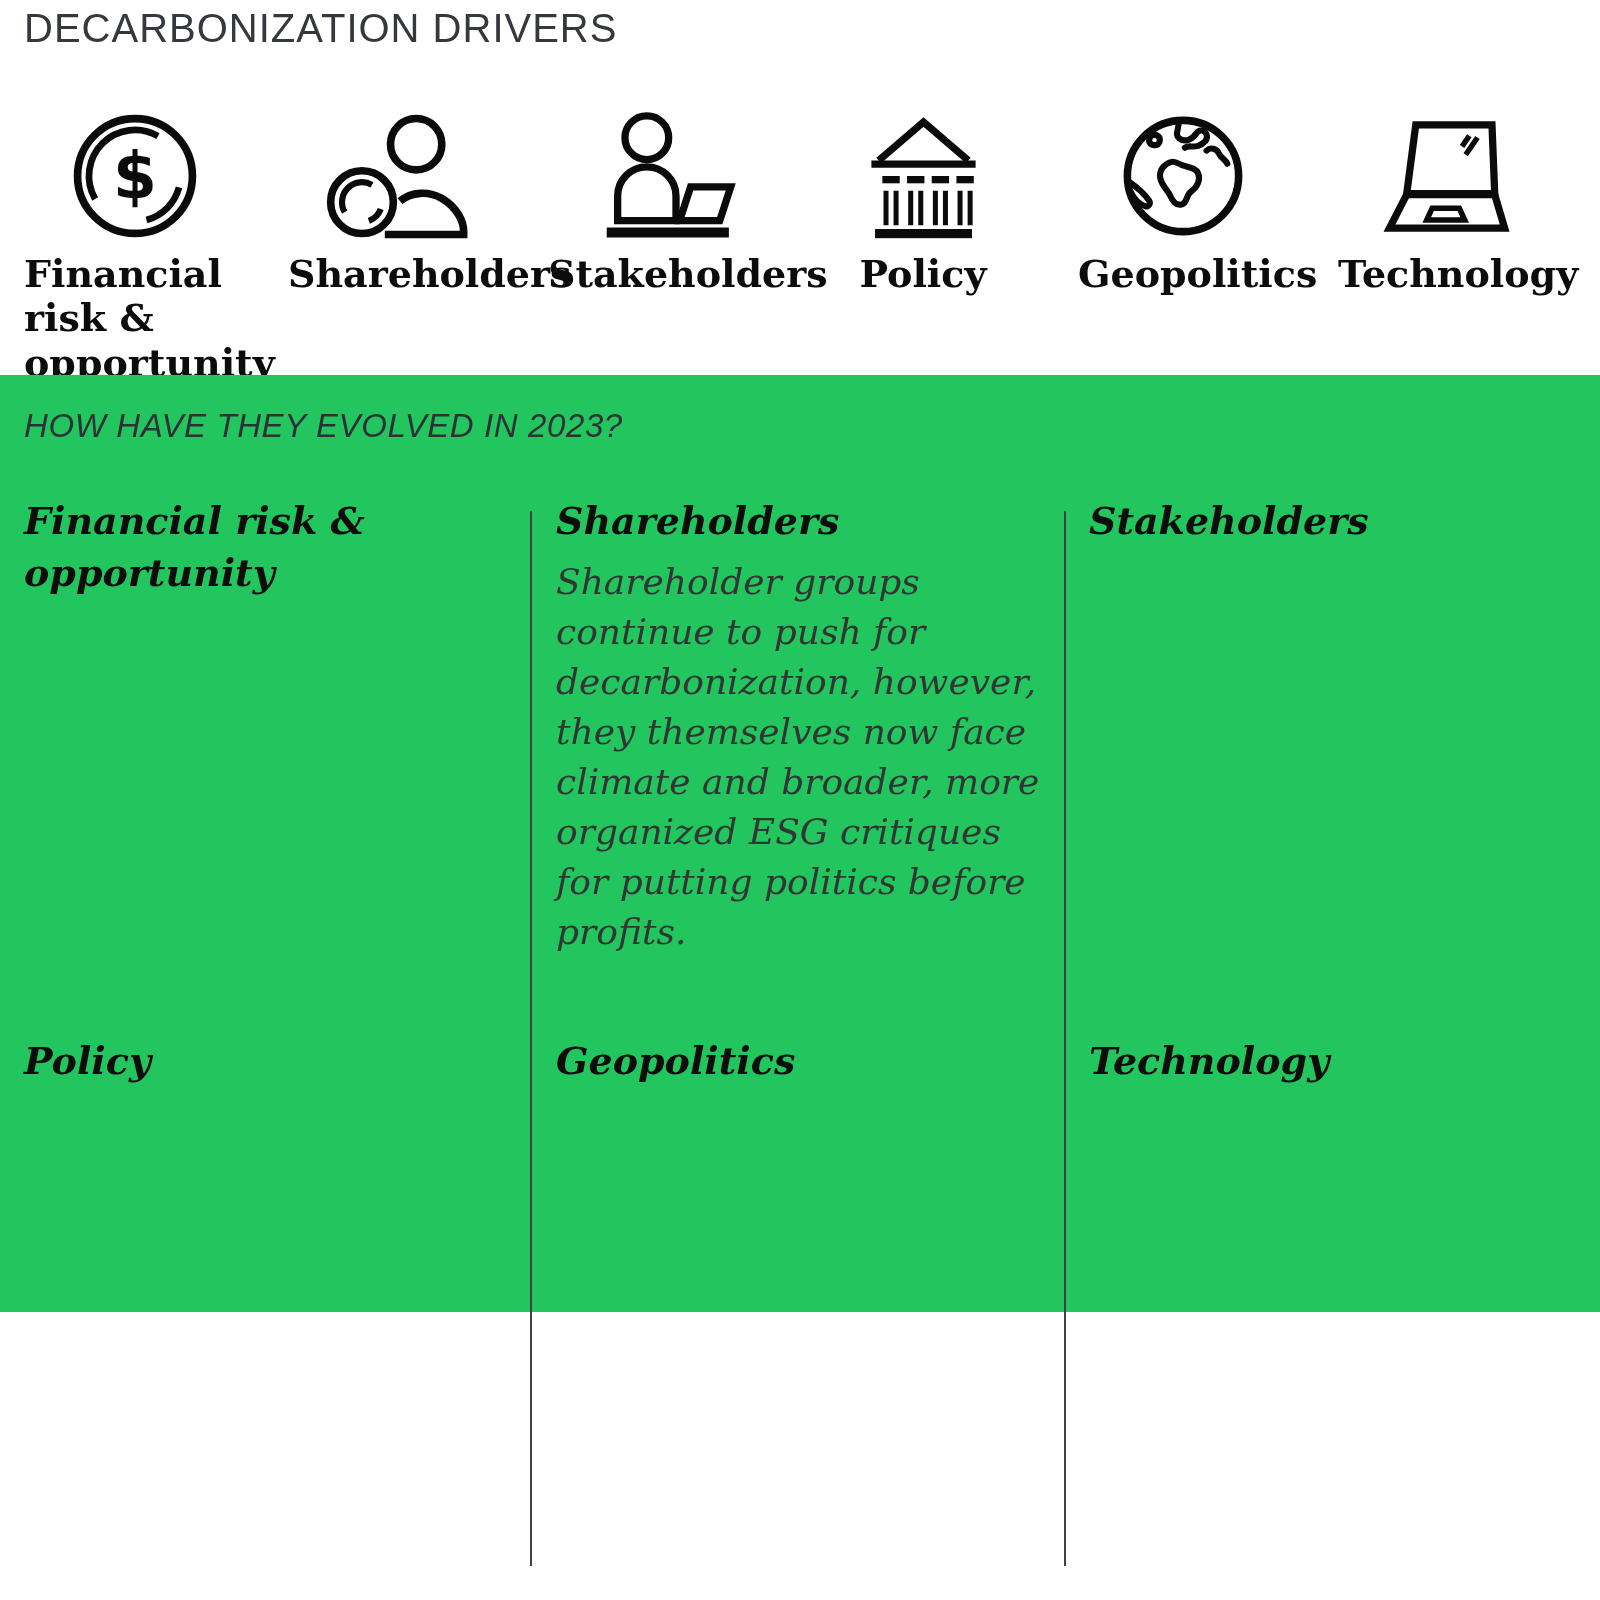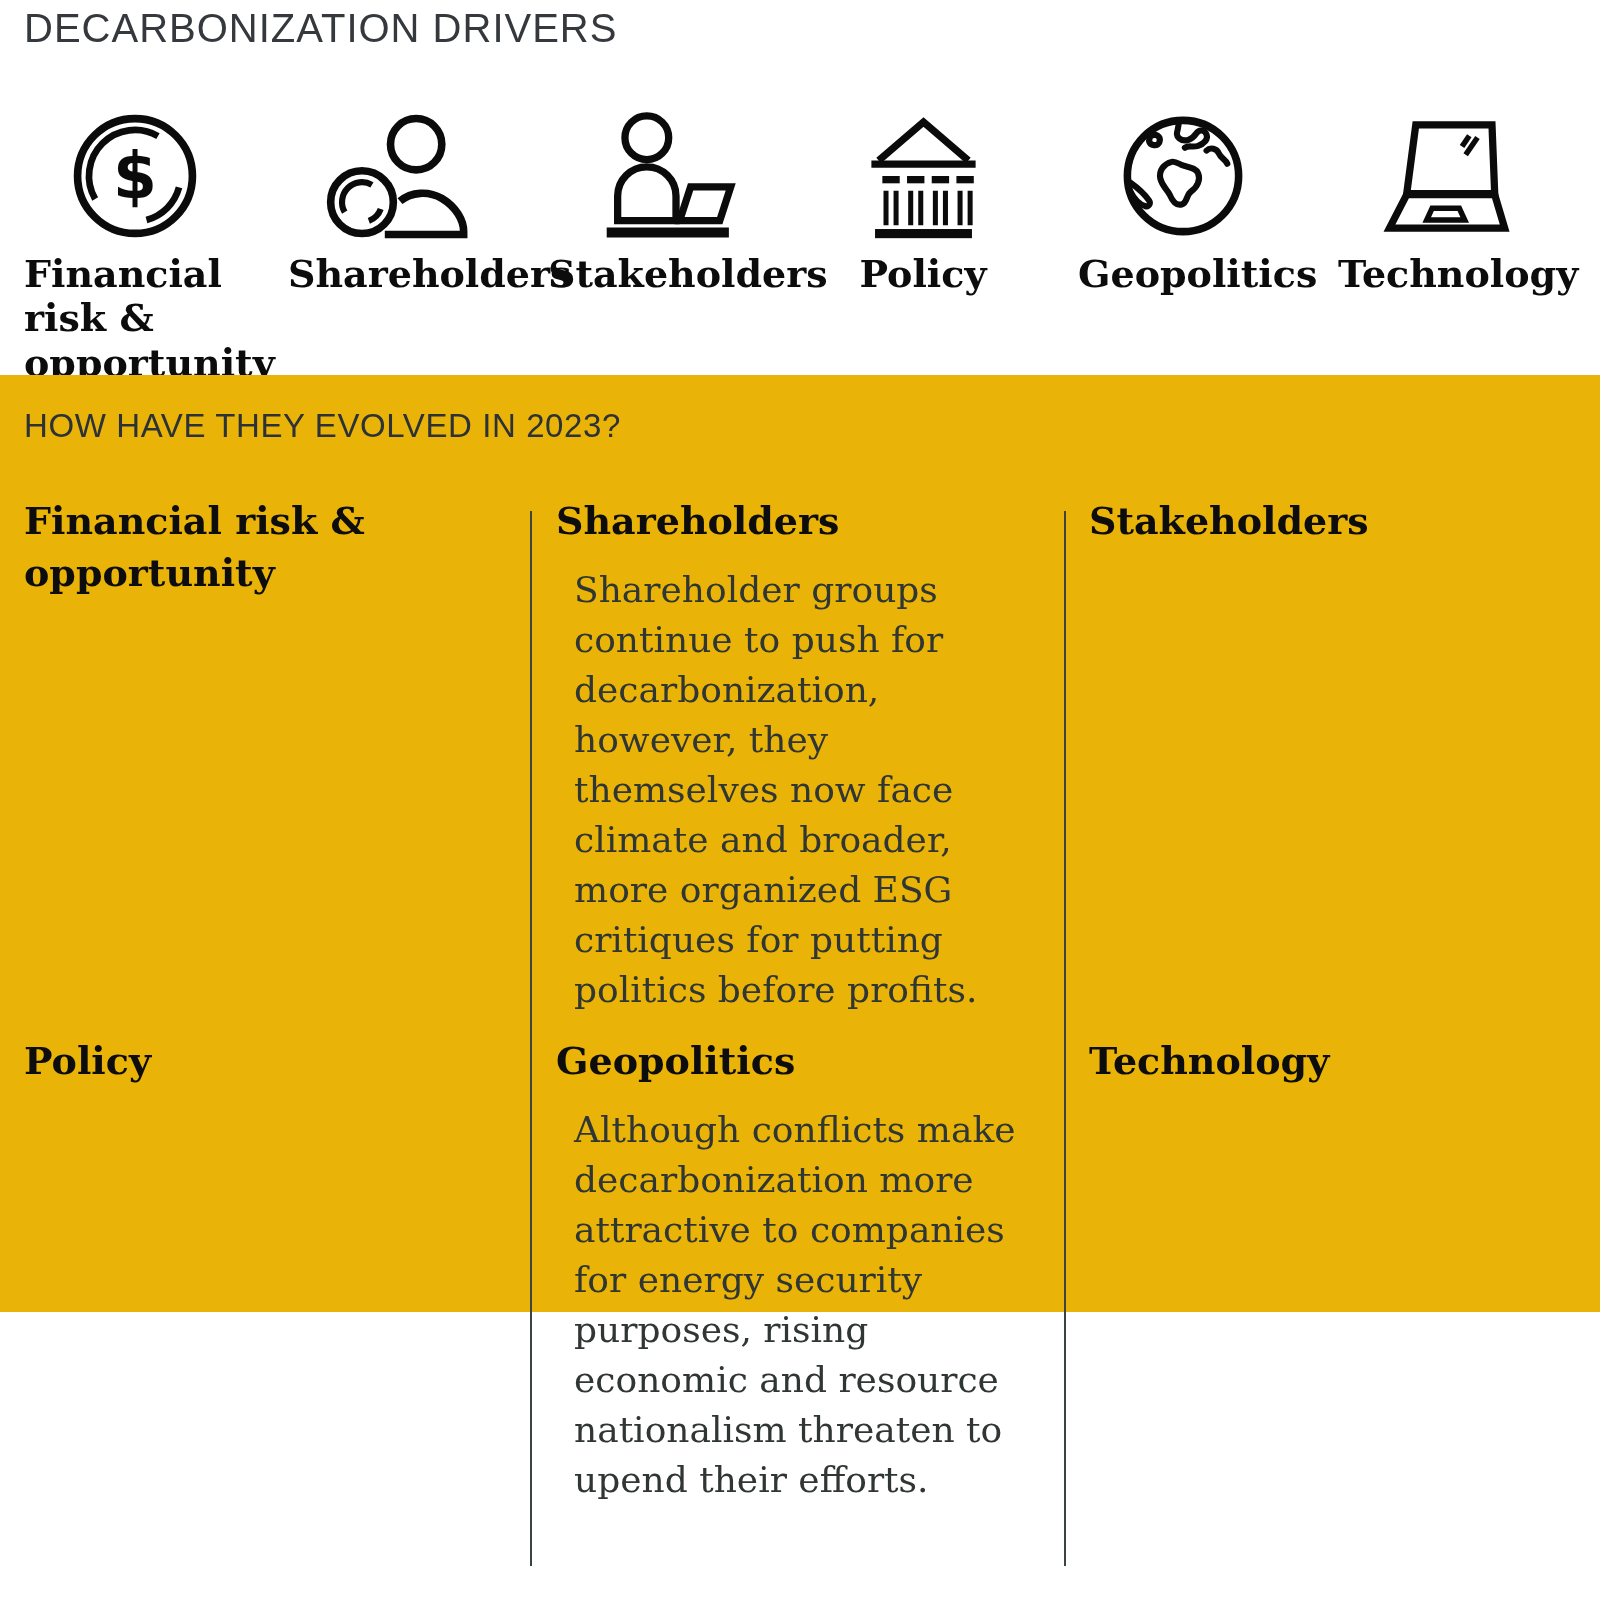--- a/index.html
+++ b/index.html
@@ -35,21 +35,22 @@
   .d3{left:548px;width:224px;}
   .d4{left:818px;width:210px;}
   .d5{left:1078px;width:210px;}
   .d6{left:1338px;width:210px;}
   .icon{display:block;}
   .icon path,.icon circle,.icon line{vector-effect:none;}
 
   
   .evolution{
     position:absolute;left:0;top:375px;width:1600px;height:937px;
-    background:#eab308;
+    background:#22c55e;
+    font-style:italic;
   }
   .section-title{
     position:absolute;left:24px;top:32px;
     font-family:"Liberation Sans", sans-serif;
     font-size:33px;font-weight:400;letter-spacing:0.6px;
     color:#2d3237;white-space:nowrap;
   }
   .divider{
     position:absolute;top:136px;width:2px;height:1055px;
     background:#3d4341;
@@ -58,21 +59,21 @@
   .divider.v2{left:1064px;}
   .block{position:absolute;}
   .block .block-heading{
     font-family:"DejaVu Serif", serif;
     font-weight:700;font-size:38px;line-height:1.36;
     color:#0d0d0d;margin:0 0 10px 0;
   }
   .block .block-body{
     font-family:"DejaVu Serif", serif;
     font-size:36px;line-height:50px;
-    color:#2f3633;margin:18px;
+    color:#2f3633;margin:0;
   }
   .b1{left:24px;  top:120px;width:488px;}
   .b2{left:556px; top:120px;width:492px;}
   .b3{left:1089px;top:120px;width:488px;}
   .b4{left:24px;  top:660px;width:488px;}
   .b5{left:556px; top:660px;width:492px;}
   .b6{left:1089px;top:660px;width:488px;}
 </style>
 </head>
 <body>
@@ -188,19 +189,18 @@
   <div class="block b3">
     <h3 class="block-heading">Stakeholders</h3>
   </div>
 
   <div class="block b4">
     <h3 class="block-heading">Policy</h3>
   </div>
 
   <div class="block b5">
     <h3 class="block-heading">Geopolitics</h3>
-    <p class="block-body">Although conflicts make decarbonization more attractive to companies for energy security purposes, rising economic and resource nationalism threaten to upend their efforts.</p>
   </div>
 
   <div class="block b6">
     <h3 class="block-heading">Technology</h3>
   </div>
 </div>
 
 </body></html>

